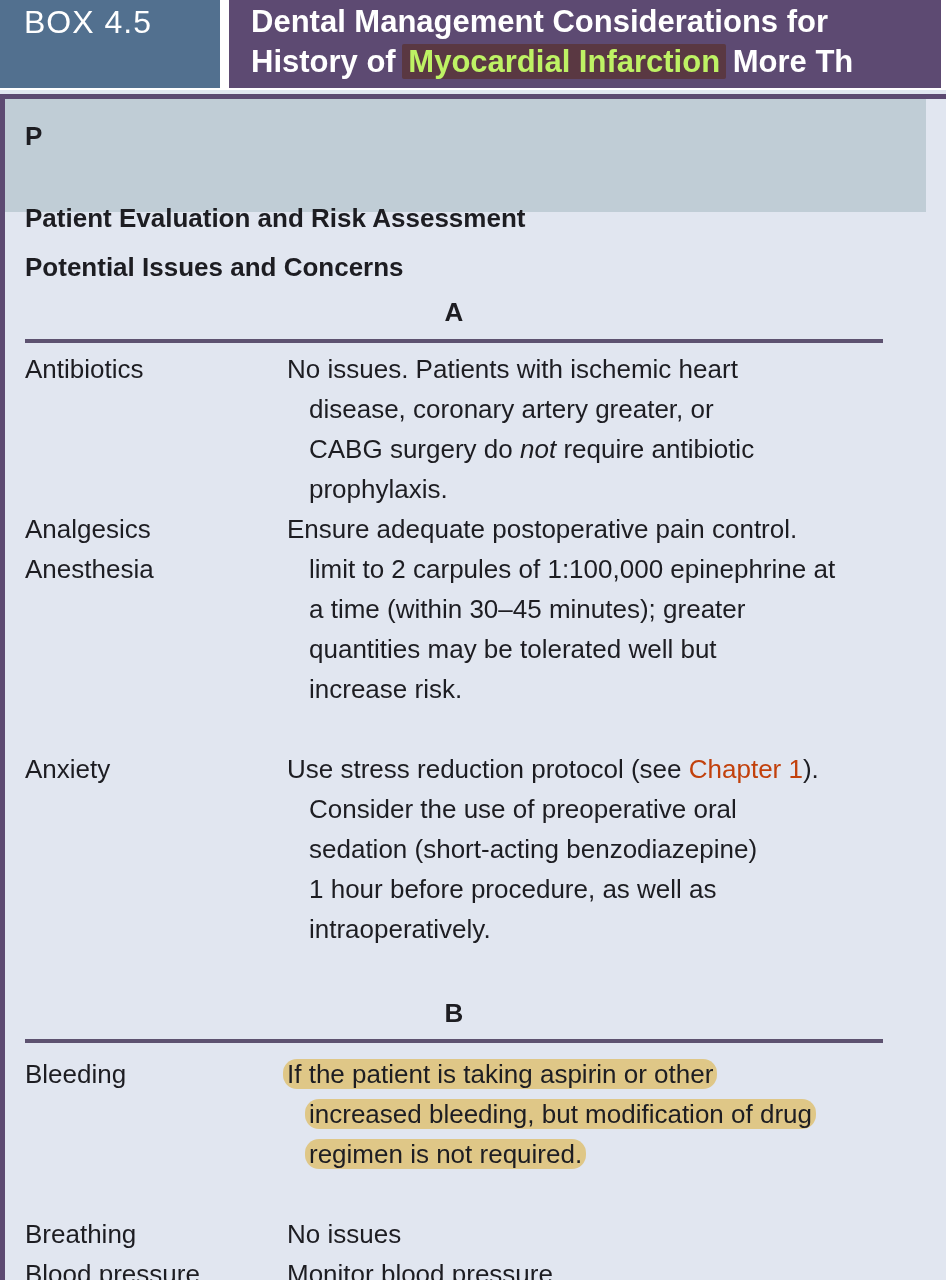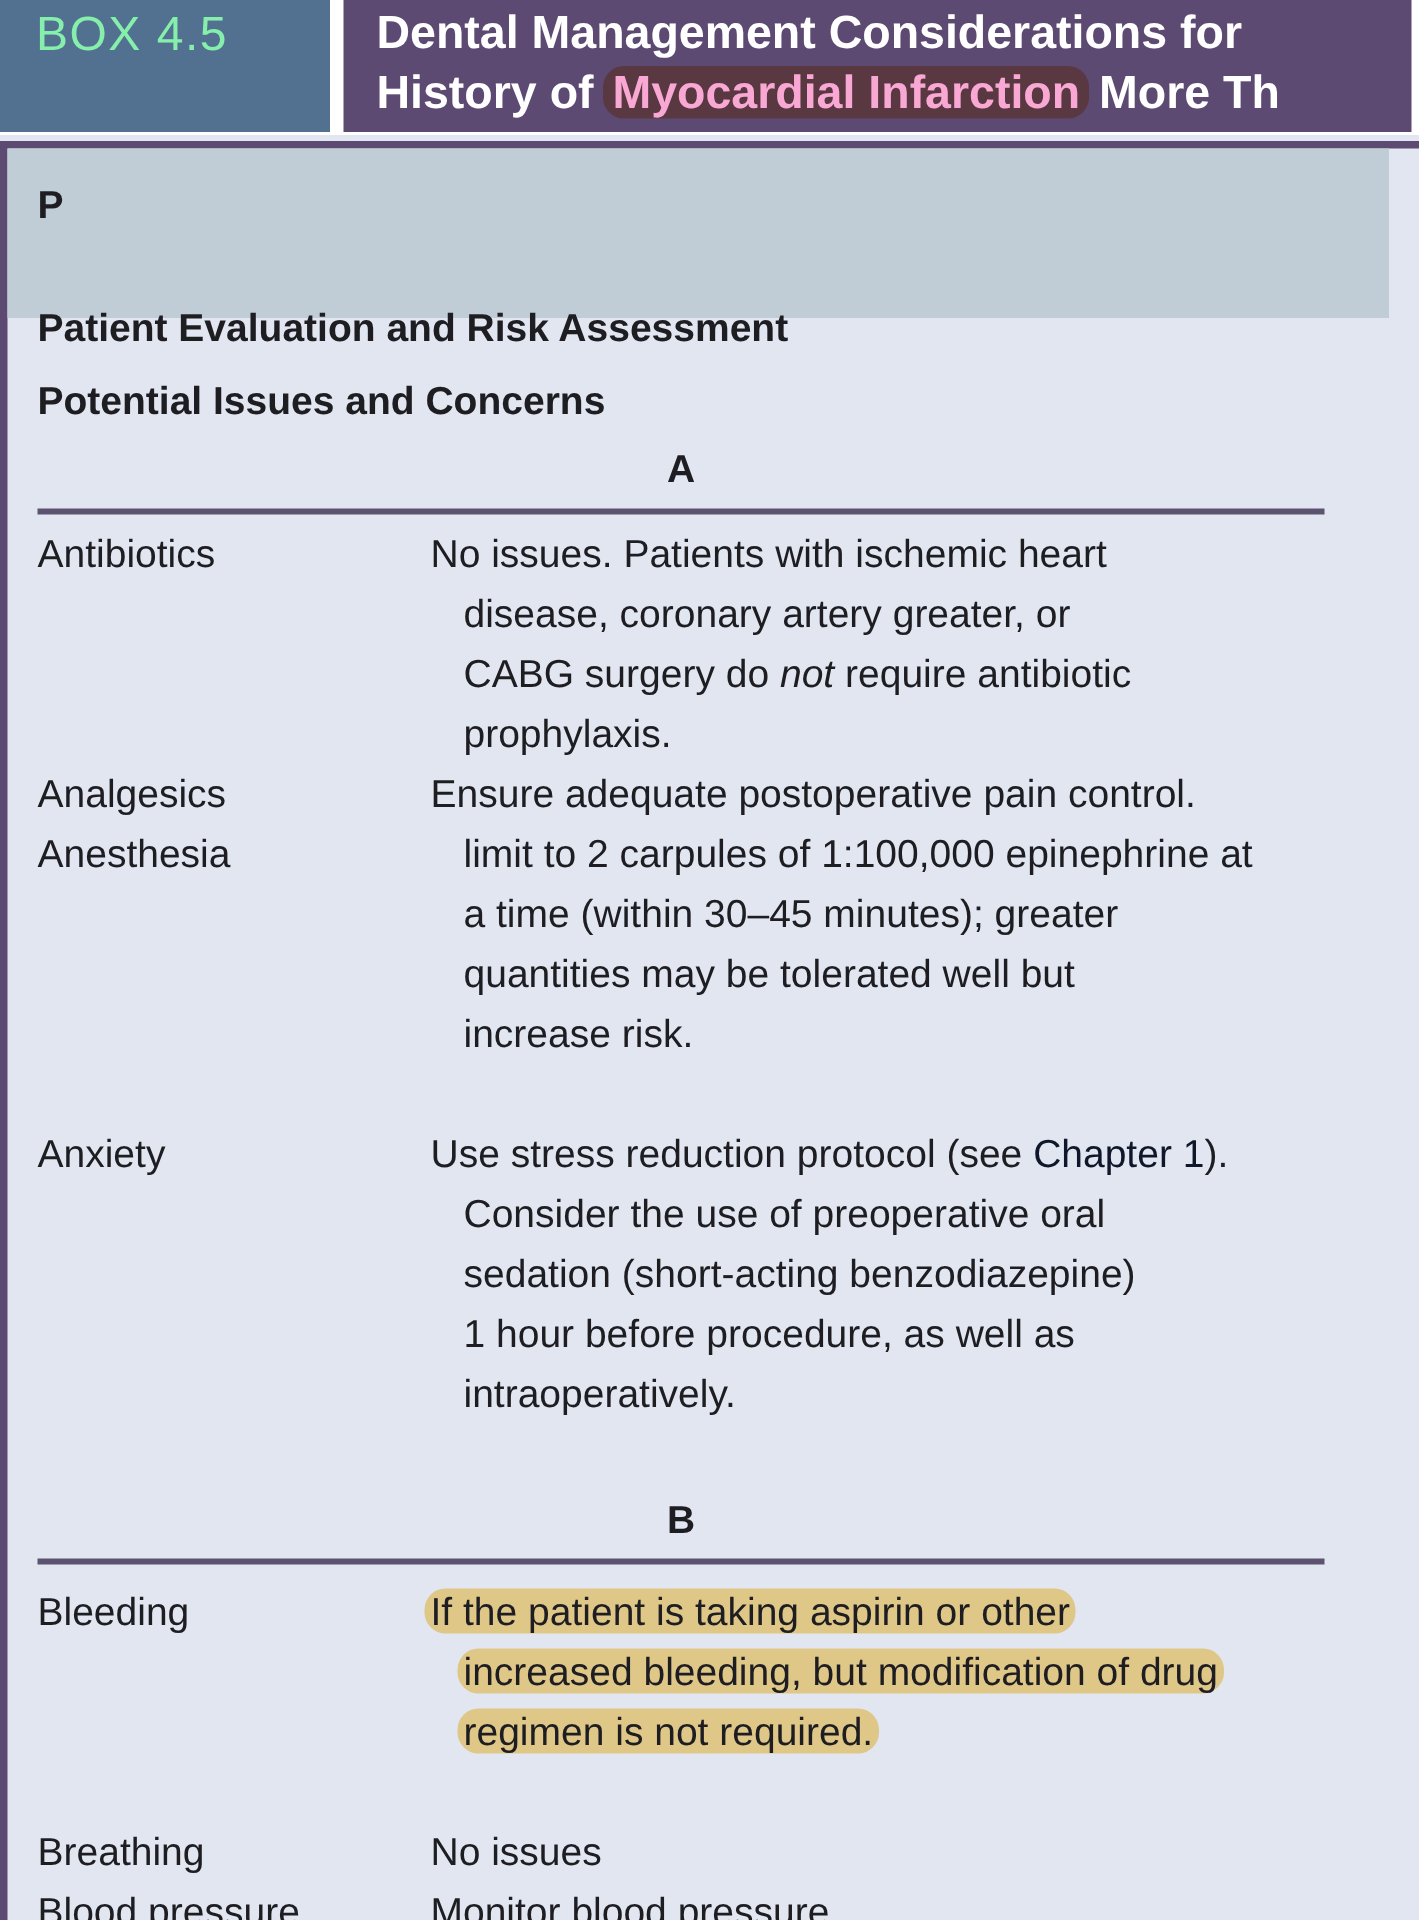--- a/index.html
+++ b/index.html
@@ -10,36 +10,36 @@
     color: #1d1d22;
     position: relative;
   }
   .header {
     position: absolute; left: 0; top: 0; width: 946px; height: 90px;
     background: #ffffff;
   }
   .box-label {
     position: absolute; left: 0; top: 0; width: 220px; height: 88px;
     background: #52708f;
-    color: #86efac;
+    color: #ffffff;
     font-size: 32px; letter-spacing: 1px;
     padding: 4px 0 0 24px; box-sizing: border-box;
   }
   .box-title {
     position: absolute; left: 229px; top: 0; width: 712px; height: 88px;
     background: #5d4a72;
     color: #ffffff;
     font-weight: bold; font-size: 31px; line-height: 40px;
     padding: 2px 0 0 22px; box-sizing: border-box;
     white-space: nowrap; overflow: hidden;
   }
   .title-hl {
     background: #5a3842;
-    color: #f9a8d4;
-    border-radius: 14px;
+    color: #bef264;
+    border-radius: 2px;
     padding: 0 6px;
     margin: 0 -2px;
   }
   .frame {
     position: absolute; left: 0; top: 94px; width: 946px; height: 1186px;
     border-top: 5px solid #5d4a72;
     border-left: 5px solid #5d4a72;
     box-sizing: border-box;
   }
   .p-section {
@@ -70,21 +70,21 @@
   .term {
     position: absolute; left: 25px; top: 0;
     font-size: 26px; line-height: 40px;
   }
   .desc {
     position: absolute; left: 287px; top: 0; width: 600px;
     font-size: 26px; line-height: 40px;
   }
   .desc .line { display: block; white-space: nowrap; }
   .desc .line.indent { padding-left: 22px; }
-  .link { color: #0f172a; }
+  .link { color: #c2410c; }
   .hl { background: #dfc787; border-radius: 14px; padding: 0 4px; margin: 0 -4px; }
   sub { font-size: 16px; vertical-align: -4px; line-height: 0; }
 </style>
 </head>
 <body>
 
 <div class="header">
   <div class="box-label">BOX 4.5</div>
   <div class="box-title">
     <div>Dental Management Considerations for</div>

